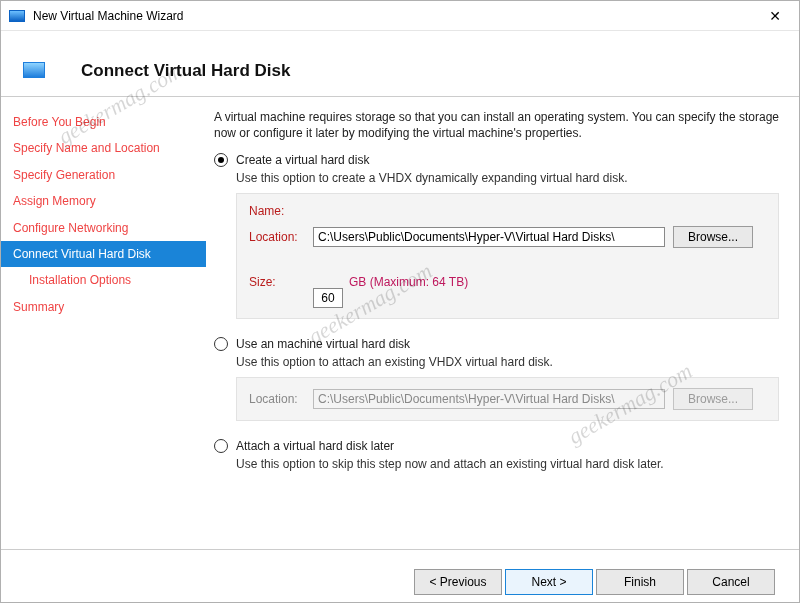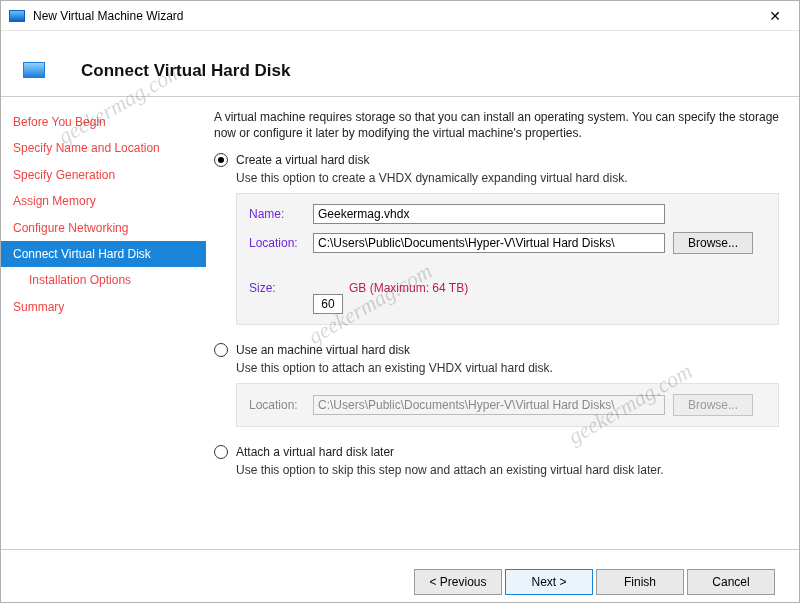--- a/index.html
+++ b/index.html
@@ -132,21 +132,21 @@
   .fieldset.low { padding: 10px 12px; }
   .row {
     display: flex;
     align-items: center;
     margin-bottom: 8px;
   }
   .row:last-child { margin-bottom: 0; }
   .lbl {
     width: 64px;
     font-size: 12px;
-    color: #6d28d9;
+    color: #b91c1c;
   }
   .lbl.disabled { color: #888; }
   input.text {
     font: inherit;
     font-size: 12px;
     padding: 2px 4px;
     border: 1px solid #888;
     background: #fff;
   }
   input.text.disabled {
@@ -239,21 +239,20 @@
     <div class="intro">A virtual machine requires storage so that you can install an operating system. You can specify the storage now or configure it later by modifying the virtual machine's properties.</div>
 
     <div class="radio-row">
       <span class="radio checked"></span>
       <span class="radio-label">Create a virtual hard disk</span>
     </div>
     <div class="desc">Use this option to create a VHDX dynamically expanding virtual hard disk.</div>
     <div class="fieldset">
       <div class="row">
         <span class="lbl">Name:</span>
-        <input class="text w-name" value="Geekermag.vhdx" style="">
       </div>
       <div class="row">
         <span class="lbl">Location:</span>
         <input class="text w-loc" value="C:\Users\Public\Documents\Hyper-V\Virtual Hard Disks\" style="">
         <button class="btn" style="margin-left:8px;width:80px">Browse...</button>
       </div>
       <div class="row">
         <span class="lbl">Size:</span>
         <input class="text w-sz" value="60" style="">
         <span class="after-input">GB (Maximum: 64 TB)</span>

